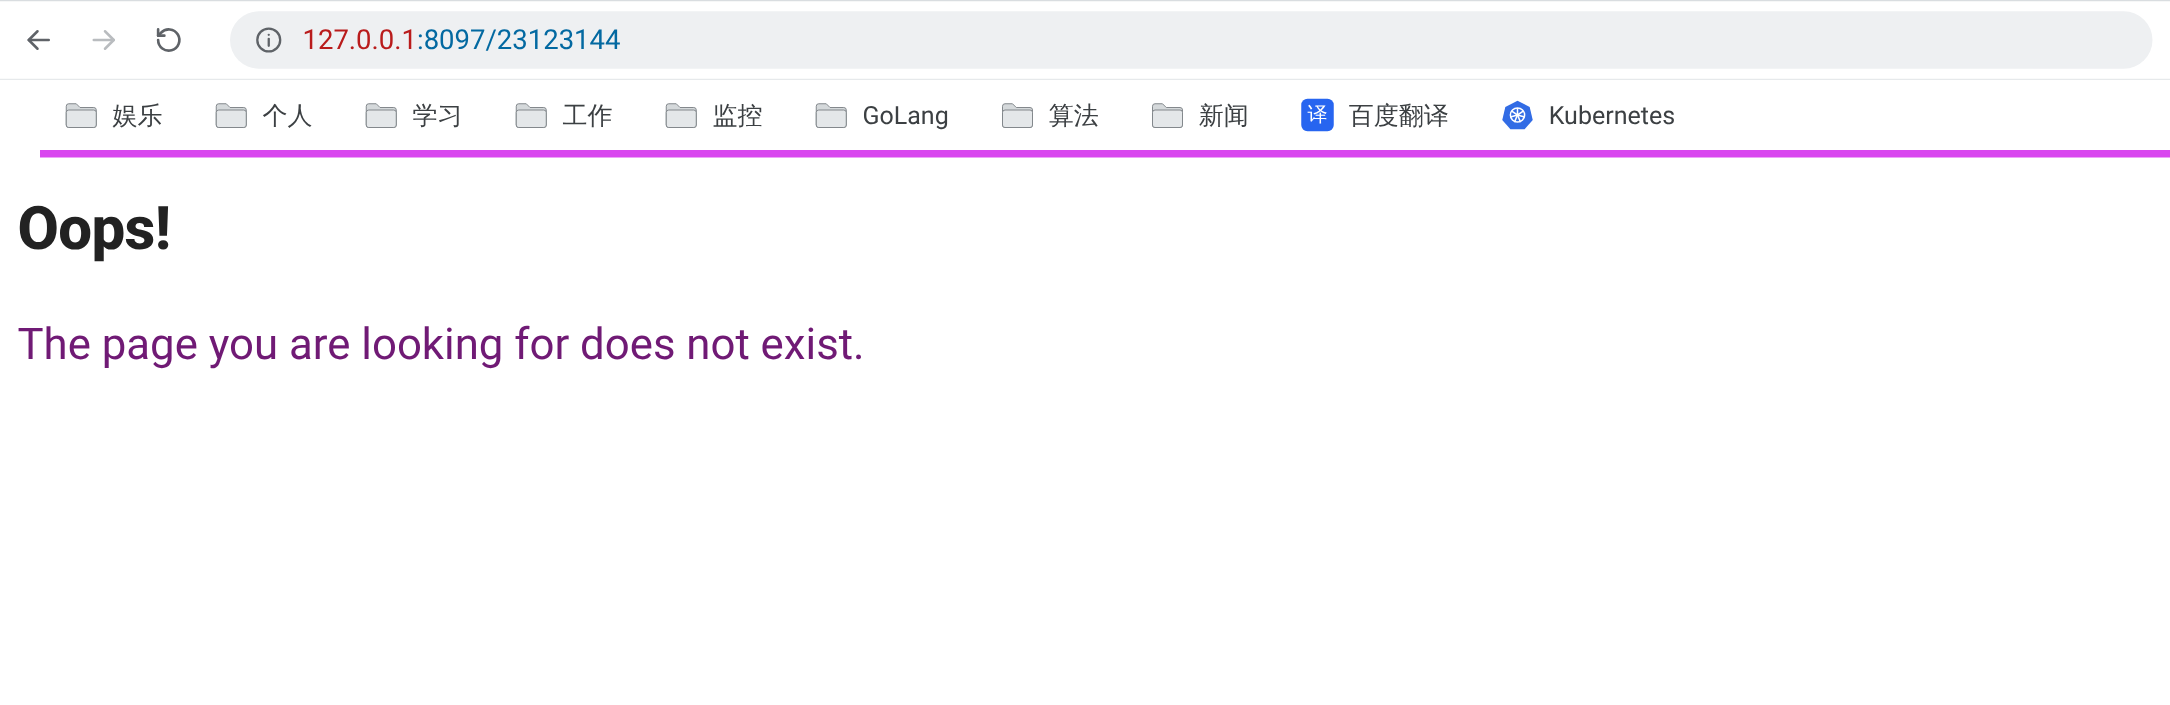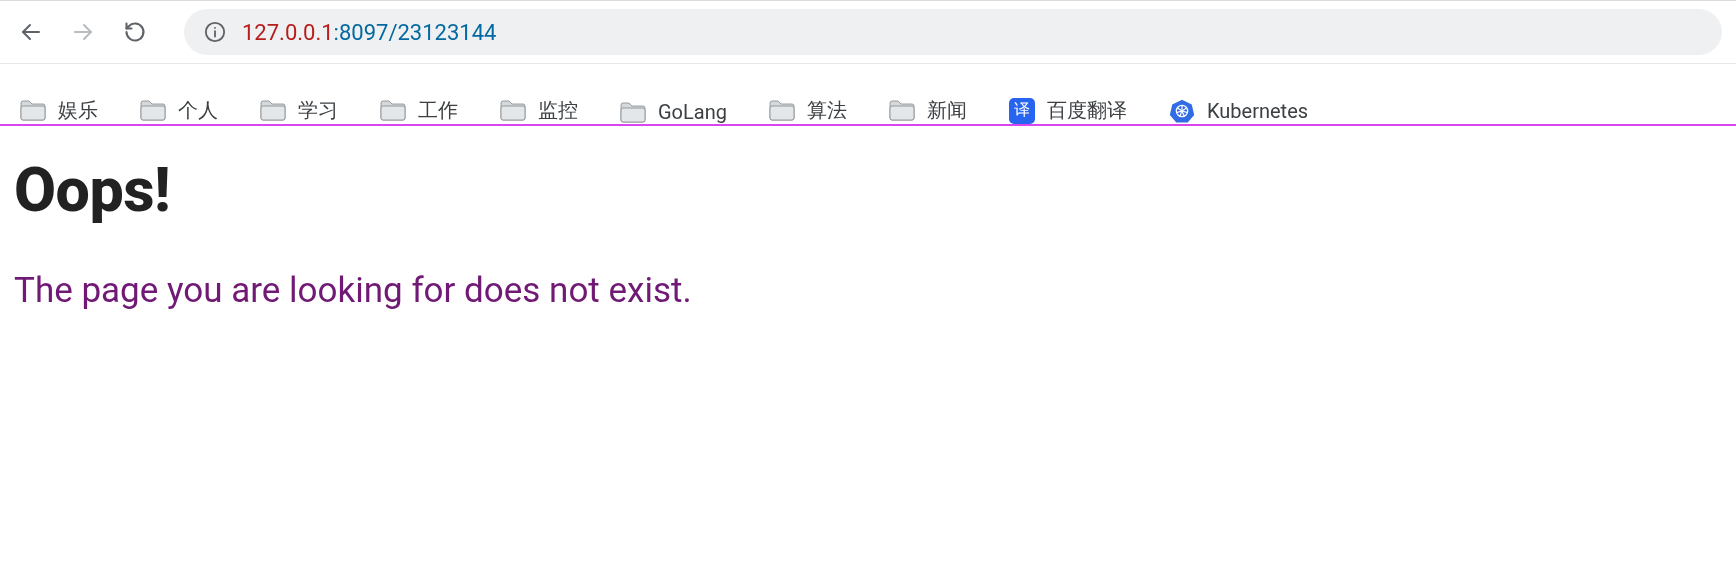--- a/index.html
+++ b/index.html
@@ -47,26 +47,27 @@
     .omnibox .url-host { color: #b91c1c; }
     .info-icon {
       width: 22px; height: 22px; flex: 0 0 auto;
       display:flex;align-items:center;justify-content:center;
       color:#5f6368;
     }
 
     .bookmarks-bar {
       height: 62px;
       display: flex;
-      align-items: flex-end;
+      align-items: center;
       padding: 0 20px;
       gap: 42px;
-      border-bottom: 2px solid #d946ef;
+      border-bottom: 6px solid #d946ef;
       font-size: 20px;
       color: #3c4043;
+      margin-left: 32px;
     }
     .bm-item {
       display: flex;
       align-items: center;
       gap: 12px;
       white-space: nowrap;
     }
     .folder-icon {
       width: 26px; height: 21px; flex: 0 0 auto;
       display:block;
@@ -76,21 +77,21 @@
       display:flex;align-items:center;justify-content:center;
       flex:0 0 auto;
     }
     .favicon.translate { background:#2765f0; color:#fff; font-size:16px; font-weight:500; }
     .favicon.k8s { color:#326ce5; }
 
     .page {
       padding: 28px 14px;
     }
     .page h1 {
-      font-size: 61px;
+      font-size: 48px;
       font-weight: 800;
       margin: 0 0 44px 0;
       letter-spacing: -0.5px;
     }
     .page p {
       font-size: 35px;
       margin: 0;
       font-weight: 400;
       color: #701a75;
     }

